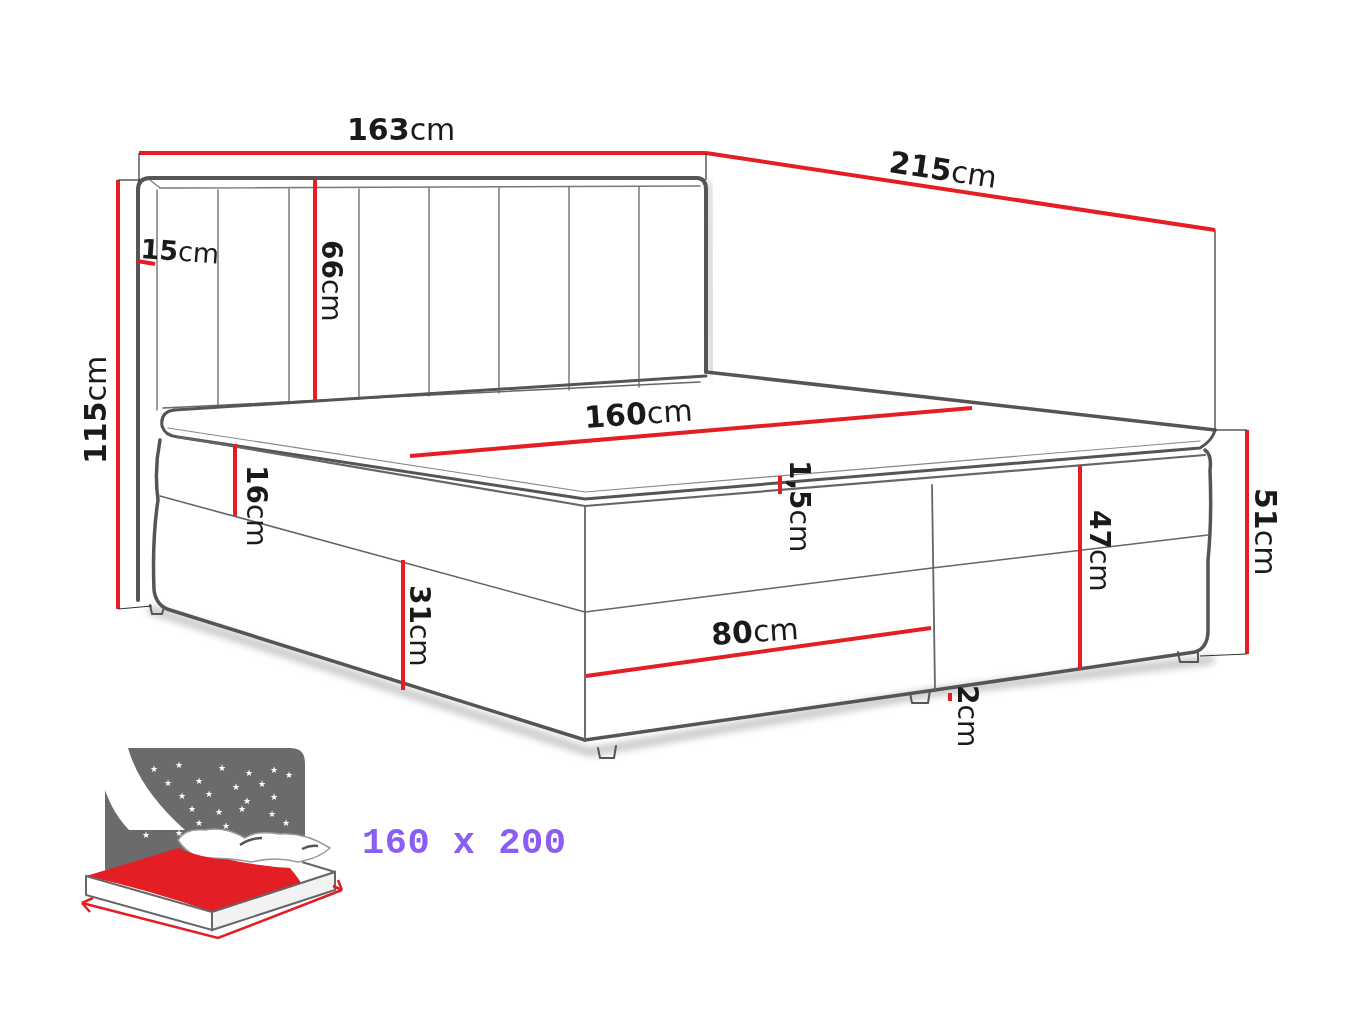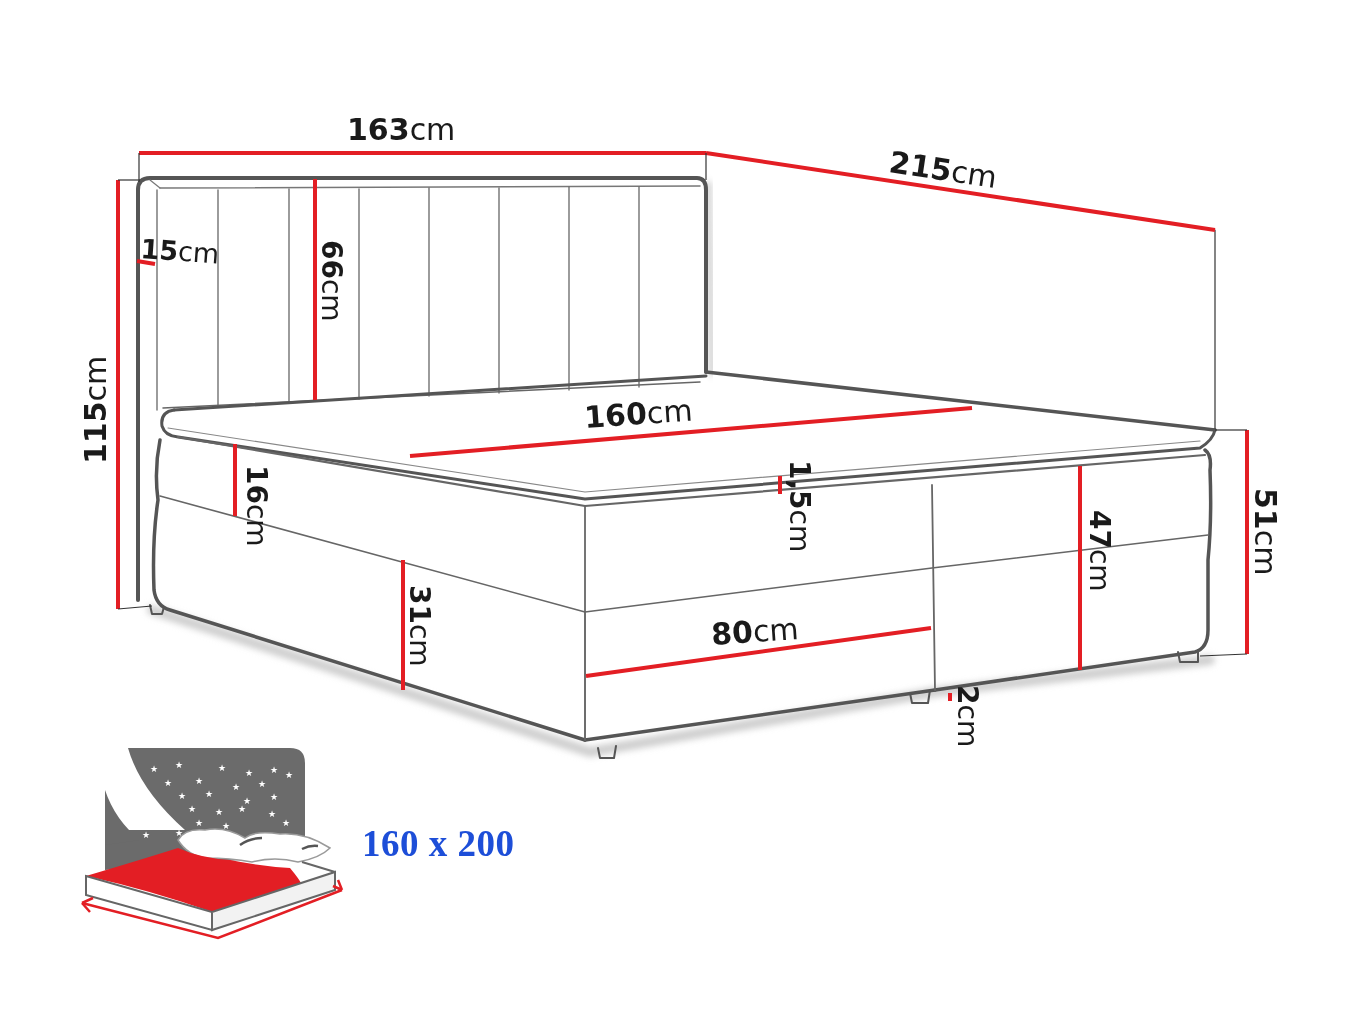--- a/index.html
+++ b/index.html
@@ -1,21 +1,21 @@
 <!DOCTYPE html>
 <html><head>
 <meta charset="utf-8">
 <style>
   html,body{margin:0;padding:0;background:#ffffff;}
   body{width:1346px;height:1009px;position:relative;overflow:hidden;font-family:"DejaVu Sans","Liberation Sans",sans-serif;}
   svg{position:absolute;left:0;top:0;}
   .lbl{font-family:"DejaVu Sans","Liberation Sans",sans-serif;fill:#1a1a1a;}
   .num{font-weight:bold;}
   .unit{font-weight:normal;}
-  .size-label{position:absolute;left:362px;top:822px;font-family:Liberation Serif, serif;font-size:37px;font-weight:bold;color:#1d4ed8;letter-spacing:0.5px;}
+  .size-label{position:absolute;left:362px;top:822px;font-family:Liberation Mono, monospace;font-size:37px;font-weight:bold;color:#8b5cf6;letter-spacing:0.5px;}
 </style>
 </head>
 <body>
 
 <svg width="1346" height="1009" viewBox="0 0 1346 1009" xmlns="http://www.w3.org/2000/svg">
   <defs>
     <filter id="soft" x="-10%" y="-10%" width="120%" height="120%">
       <feGaussianBlur stdDeviation="3"></feGaussianBlur>
     </filter>
   </defs>

